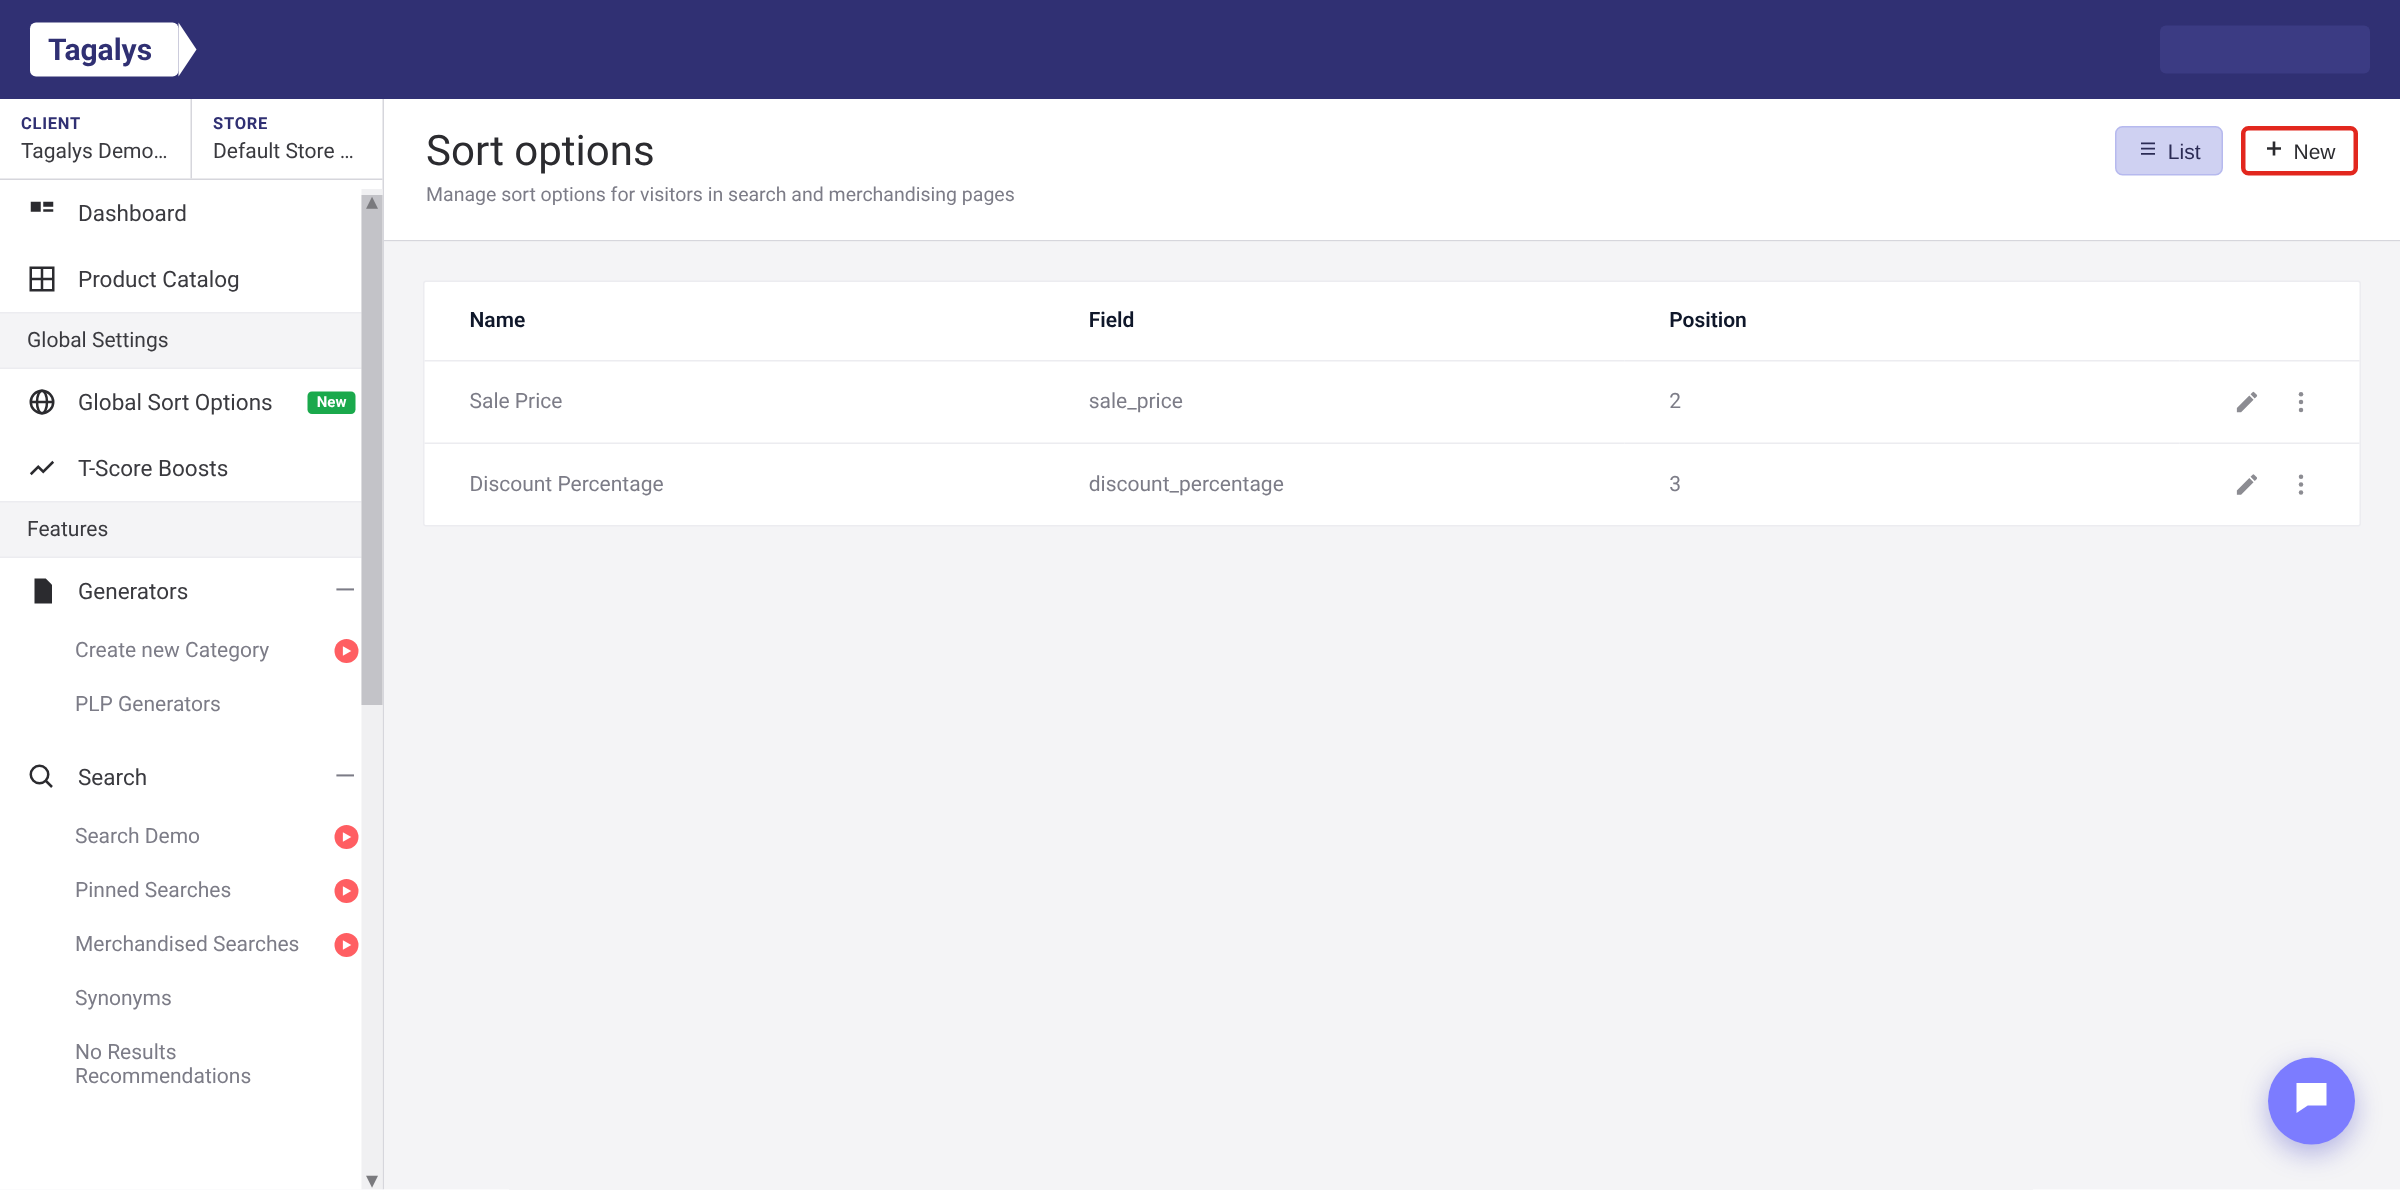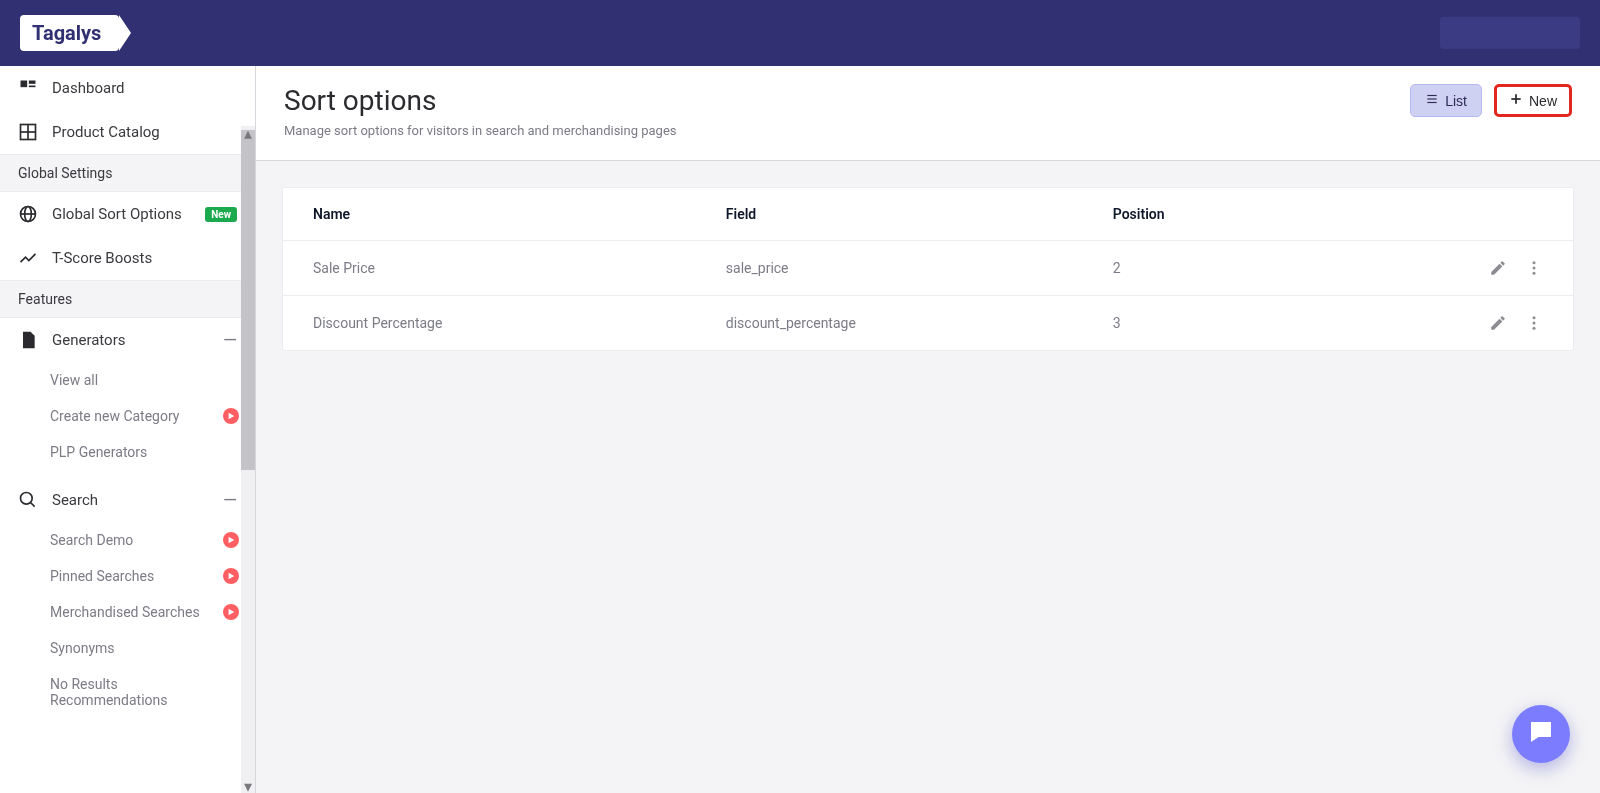--- a/index.html
+++ b/index.html
@@ -78,20 +78,30 @@
 
 <div class="topbar">
   <div class="logo">
       <span>Tagalys</span>
     </div>
   <div class="top-right"></div>
 </div>
 
 <div class="shell">
   <aside class="sidebar">
+    <div class="context">
+      <div class="cell">
+        <div class="lbl">CLIENT</div>
+        <div class="val">Tagalys Demo …</div>
+      </div>
+      <div class="cell">
+        <div class="lbl">STORE</div>
+        <div class="val">Default Store …</div>
+      </div>
+    </div>
 
     <nav class="nav">
       <div class="nav-item">
         <span class="icon">
           <svg viewBox="0 0 24 24">
               <rect x="3" y="3" width="8" height="8" fill="currentColor"></rect>
               <rect x="13" y="3" width="8" height="4" fill="currentColor"></rect>
               <rect x="13" y="9" width="8" height="2" fill="currentColor"></rect>
               <rect x="3" y="13" width="18" height="8" fill="currentColor" opacity="0"></rect>
             </svg>
@@ -134,23 +144,20 @@
       <div class="nav-section">Features</div>
 
       <div class="nav-item">
         <span class="icon">
           <svg viewBox="0 0 24 24" fill="currentColor">
               <path d="M6 2h9l5 5v15H6z"></path>
             </svg>
         </span>
         <span>Generators</span>
         <span class="collapse">—</span>
-      </div>
-      <div class="nav-sub">
-        <span>View all</span>
       </div>
       <div class="nav-sub">
         <span>Create new Category</span>
         <span class="red-dot">
             <svg viewBox="0 0 10 10">
               <polygon points="2,1 9,5 2,9"></polygon>
             </svg>
           </span>
       </div>
       <div class="nav-sub">

